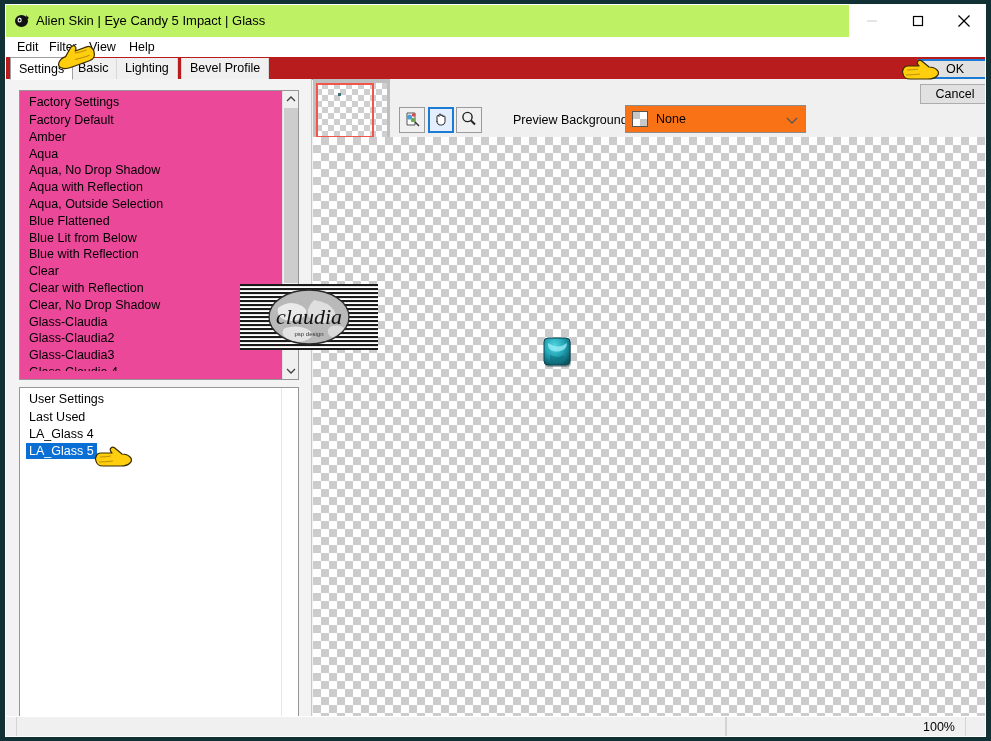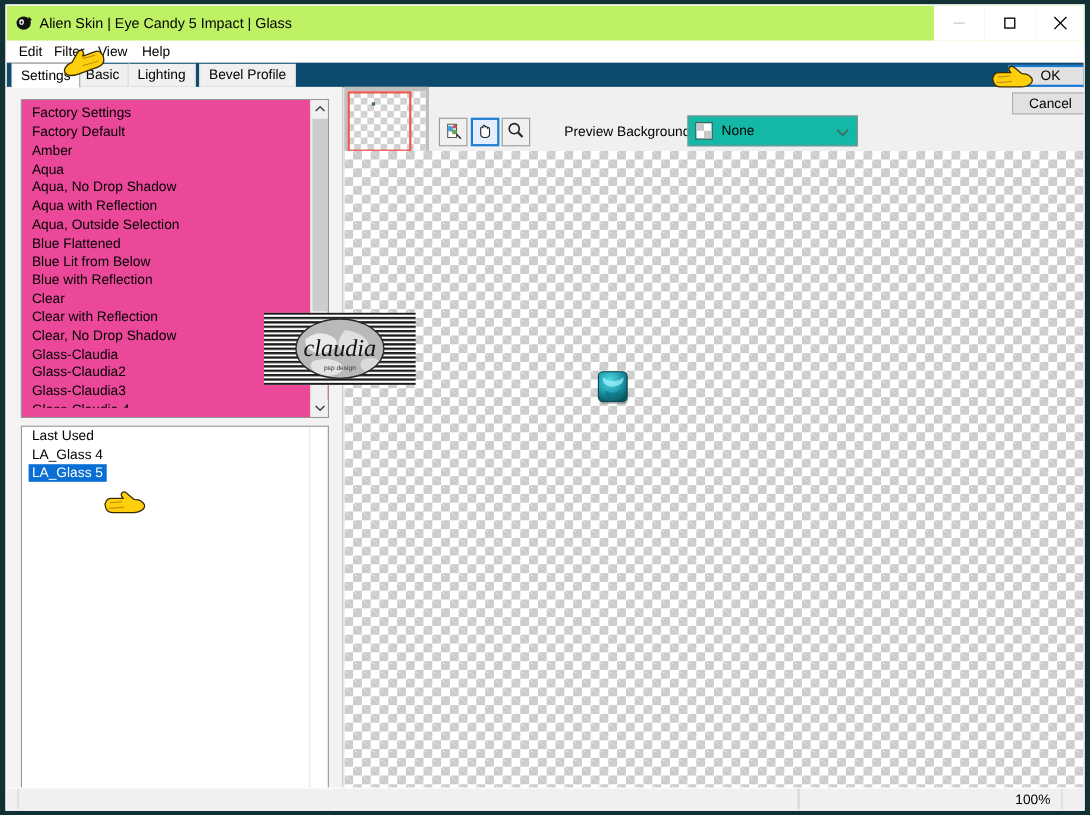--- a/index.html
+++ b/index.html
@@ -46,21 +46,21 @@
     background:#ffffff;
   }
   .menu-item{
     position:absolute;top:2px;height:16px;line-height:16px;
     font-size:12.5px;color:#000;padding:0 5px;white-space:nowrap;
   }
 
   
   .tabstrip{
     position:absolute;left:0;top:52px;width:981px;height:22px;
-    background:#0c4a6e;
+    background:#b91c1c;
     border-bottom:1px solid #a0a0a0;
   }
   .tab{
     position:absolute;top:1px;height:21px;line-height:20px;
     padding:0 8px;font-size:12.5px;color:#000;
     background:#f0f0f0;
     border-left:1px solid #d8d8d8;
     border-right:1px solid #d8d8d8;
     box-sizing:border-box;white-space:nowrap;
   }
@@ -148,22 +148,22 @@
   }
   .toolbtn.on{border:2px solid #1a7ad4;background:#e3efff;}
   .tb1{left:86px;}
   .tb2{left:115px;}
   .tb3{left:143px;}
 
   .pbg-label{
     position:absolute;left:200px;top:34px;font-size:12.5px;color:#000;white-space:nowrap;
   }
   .pbg-select{
-    position:absolute;left:312px;top:26px;width:155px;height:28px;
-    background:#14b8a6;border:1px solid #8c8c8c;box-sizing:border-box;
+    position:absolute;left:312px;top:26px;width:181px;height:28px;
+    background:#f97316;border:1px solid #8c8c8c;box-sizing:border-box;
   }
   .pbg-select .sw{
     position:absolute;left:6px;top:5px;width:16px;height:16px;
     border:1px solid #555;box-sizing:border-box;
   }
   .pbg-select .txt{
     position:absolute;left:30px;top:6px;font-size:12.5px;color:#000;
   }
   .pbg-select .chev{
     position:absolute;right:7px;top:9px;
@@ -299,20 +299,21 @@
         <div class="arrow dn">
           <svg width="16" height="16" viewBox="0 0 16 16">
               <path d="M4 6 L8 10 L12 6" fill="none" stroke="#404040" stroke-width="1.3"></path>
             </svg>
         </div>
       </div>
     </div>
 
     <div class="userbox">
       <div class="divider"></div>
+      <div class="listrow hdr">User Settings</div>
       <div class="listrow">Last Used</div>
       <div class="listrow">LA_Glass 4</div>
       <div class="listrow">
         <span class="sel">LA_Glass 5</span>
       </div>
     </div>
 
   </div>
 
   <div class="right-area">

